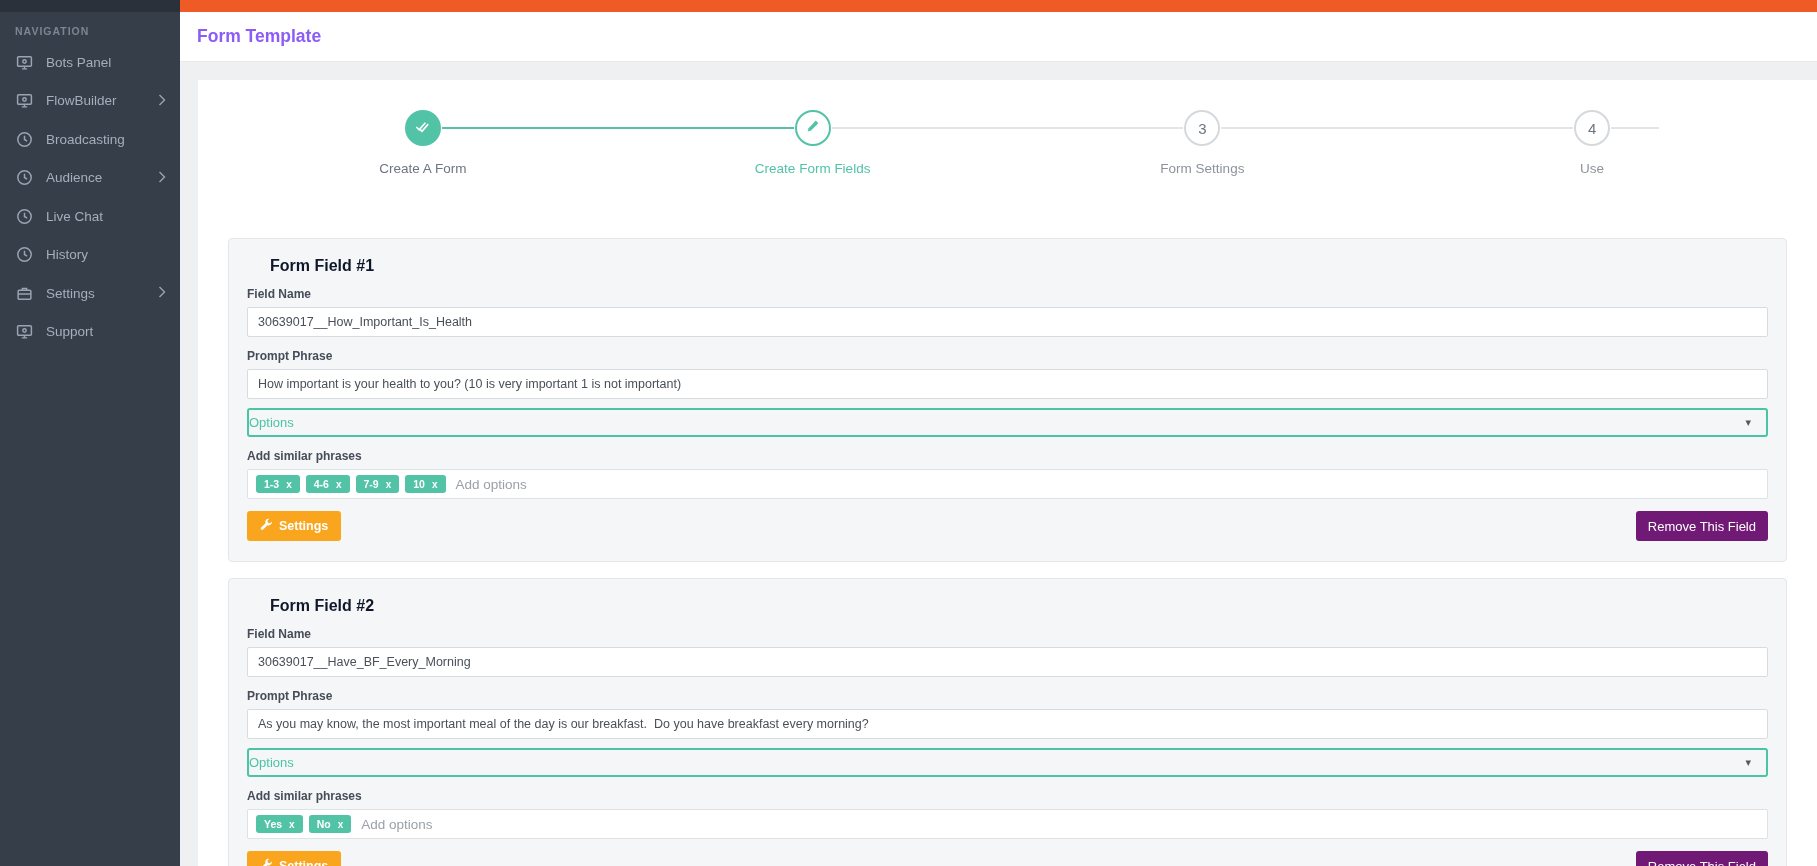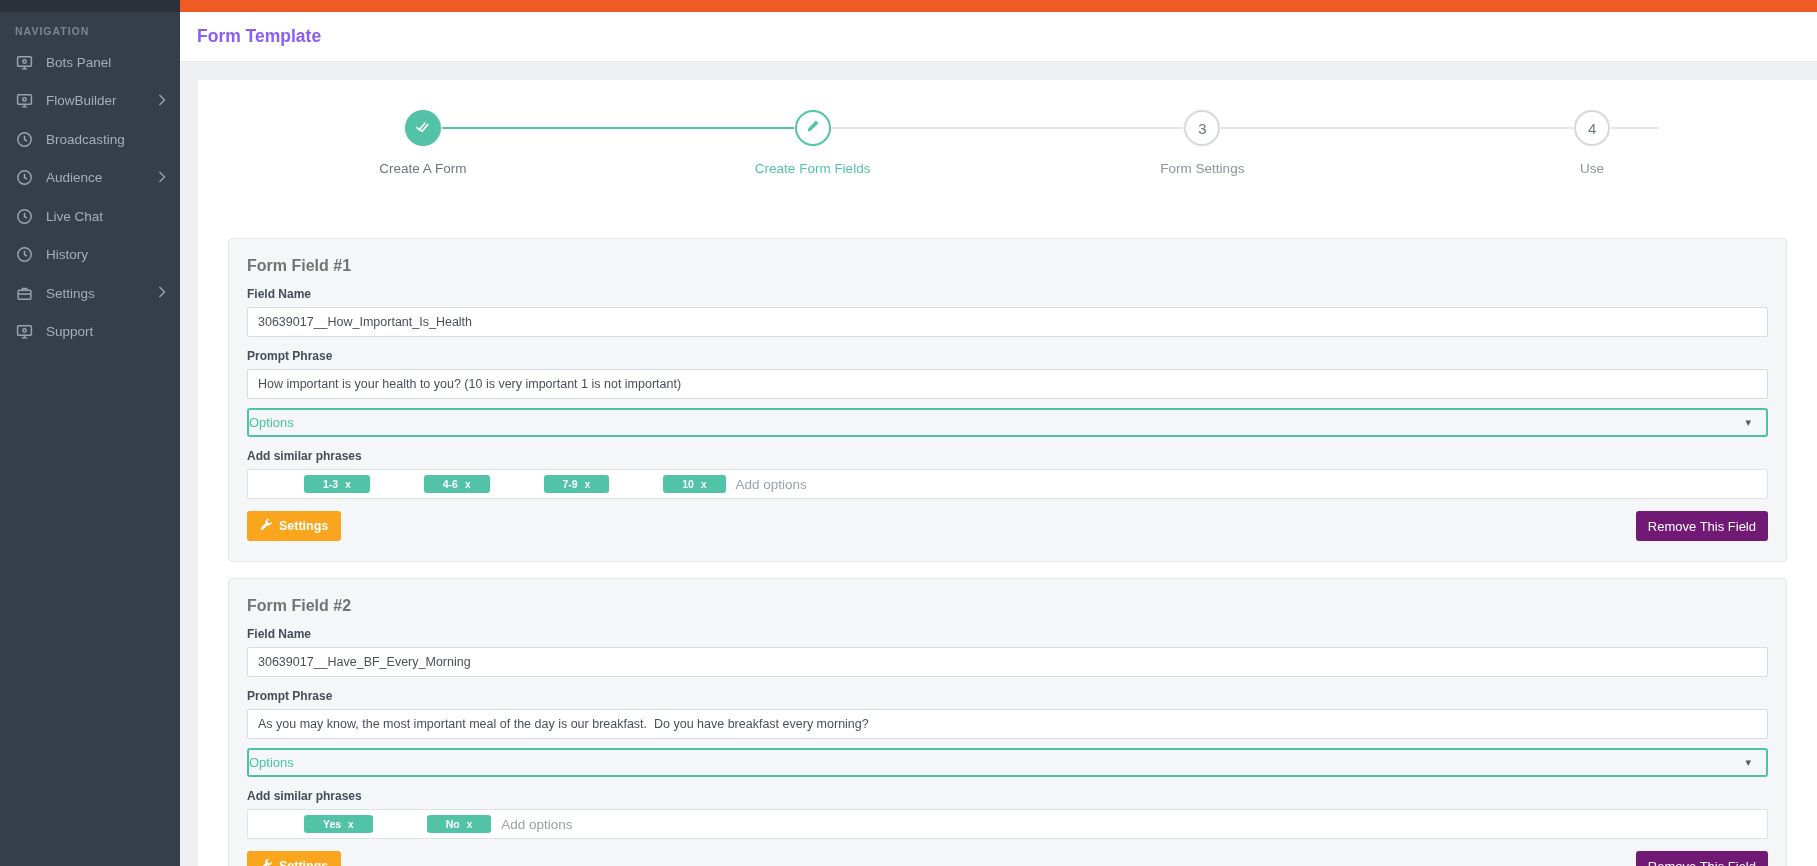--- a/index.html
+++ b/index.html
@@ -38,28 +38,28 @@
   .step.done .step-circle { background:#52c3a7; }
   .step.active .step-circle { border:2px solid #52c3a7; }
   .step.pending .step-circle { border:2px solid #d6d9dc; color:#6d757e; font-size:15px; }
   .step-label { margin-top:15px; font-size:13.5px; }
   .step.done .step-label { color:#6d7582; }
   .step.active .step-label { color:#52c3a7; }
   .step.pending .step-label { color:#8d939c;text-align:center; }
 
   
   .card { background:#f5f6f7; border:1px solid #e4e6e9; border-radius:4px; padding:18px 18px 20px 18px; margin-bottom:16px; }
-  .card-title { font-size:16px; font-weight:bold; color:#737373; margin-bottom:8px; }
+  .card-title { font-size:16px; font-weight:bold; color:#0f172a; margin-bottom:8px;margin-left:23px; }
   .field-label { font-size:12px; font-weight:bold; color:#454d59; margin:12px 0 6px 0; }
   .text-input { width:100%; height:30px; background:#fff; border:1px solid #d9dcdf; border-radius:2px; font-family:"Liberation Sans",sans-serif; font-size:12.5px; color:#4a4f58; padding:0 10px; outline:none; }
   .options-select { position:relative; margin-top:9px; height:29px; border:2px solid #4cc3a7; border-radius:3px; background:#f5f6f7; display:flex; align-items:center; cursor:pointer; }
   .options-select .opt-text { color:#4cc3a7; font-size:13px; }
   .options-select .caret { position:absolute; right:15px; top:6px; color:#555a60; font-size:11px; }
   .tags-input { width:100%; min-height:30px; background:#fff; border:1px solid #dfe2e5; border-radius:2px; display:flex; align-items:center; padding:0 8px; gap:6px; cursor:text; }
-  .tag { background:#52c3a7; color:#fff; border-radius:3px; font-size:10.5px; font-weight:bold; padding:3px 19px; display:flex; align-items:center; gap:7px;margin-left:48px; }
+  .tag { background:#52c3a7; color:#fff; border-radius:3px; font-size:10.5px; font-weight:bold; padding:3px 8px; display:flex; align-items:center; gap:7px; }
   .tag .tag-x { font-size:10px; cursor:pointer; }
   .tags-placeholder { color:#9ba1a9; font-size:13.5px; margin-left:4px; }
   .card-actions { display:flex; justify-content:space-between; margin-top:12px; }
   .btn { border:none; border-radius:3px; color:#fff; font-family:"Liberation Sans",sans-serif; font-size:12.5px; font-weight:bold; padding:7px 13px; cursor:pointer; display:flex; align-items:center; gap:6px; }
   .btn-settings { background:#f9a61e; }
   .btn-remove { background:#701a75; font-weight:normal; font-size:13px; padding:7px 12px; }
 </style>
 </head>
 <body>
 

